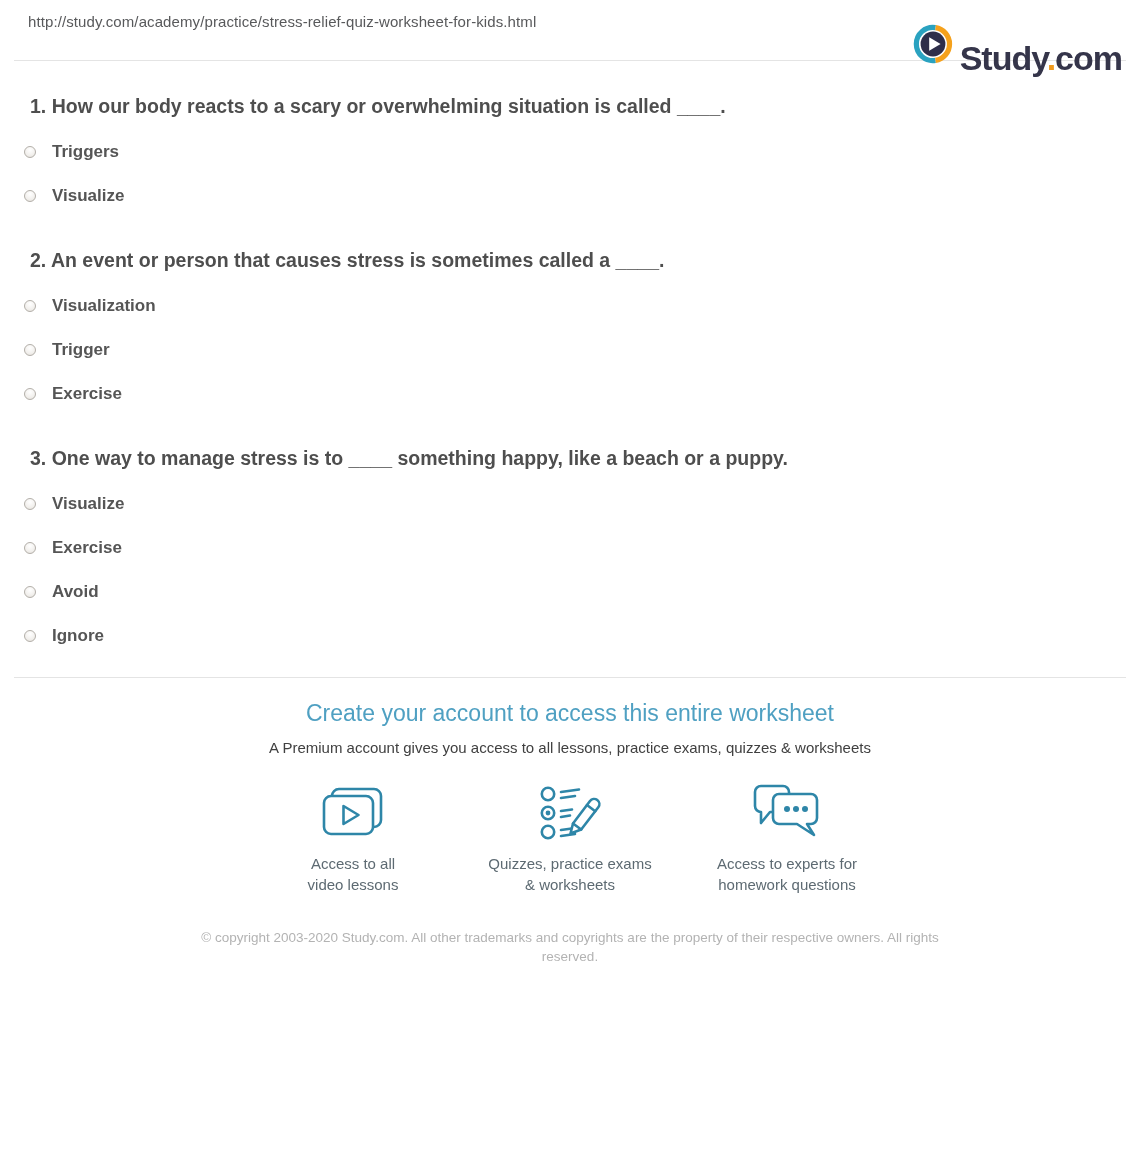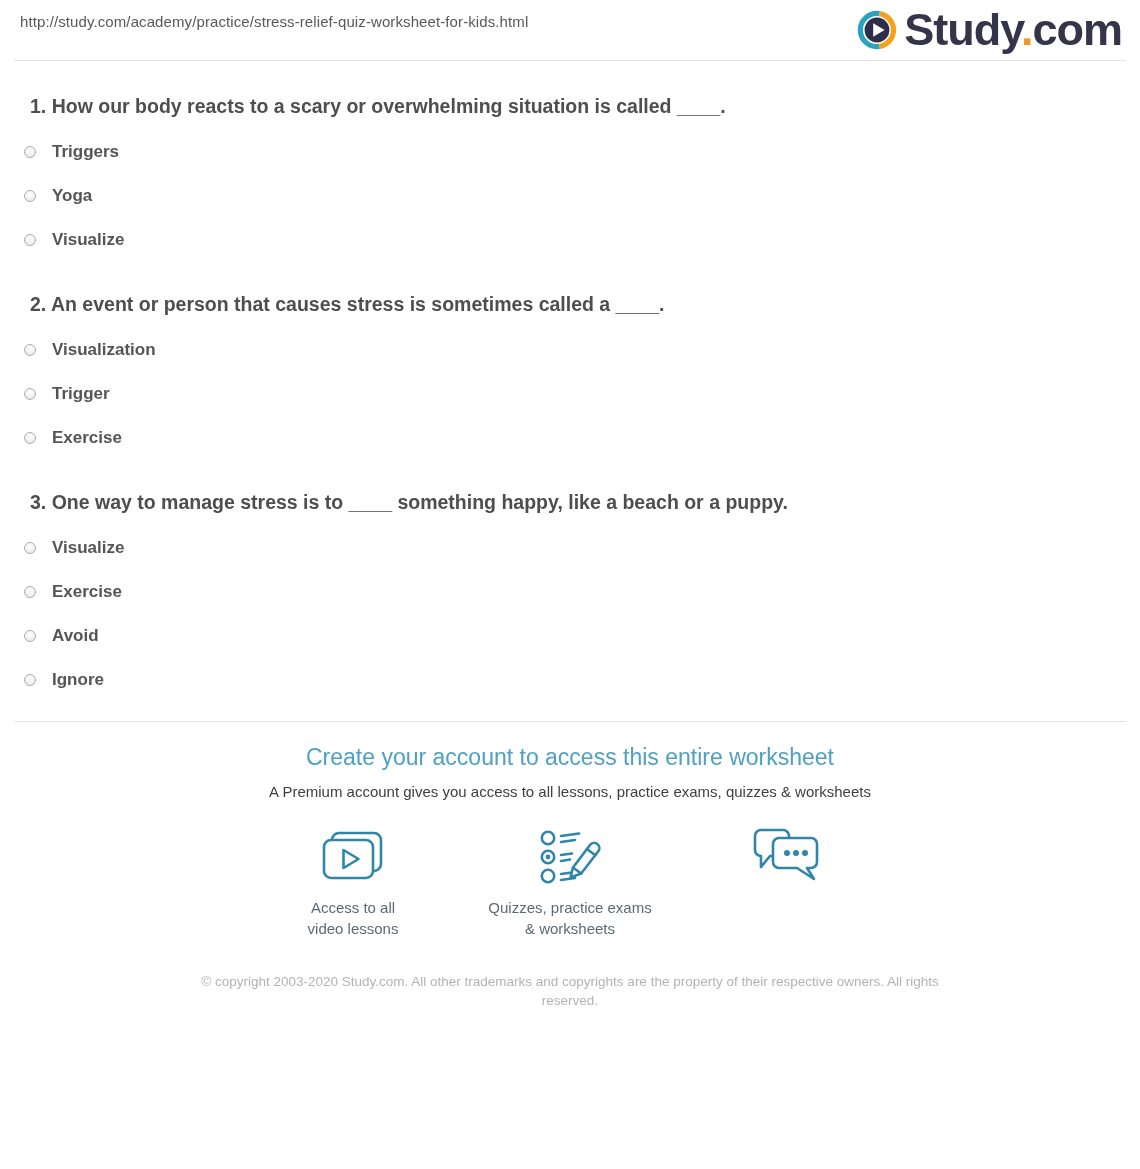--- a/index.html
+++ b/index.html
@@ -5,28 +5,28 @@
   html,body{margin:0;padding:0;background:#ffffff;}
   body{
     width:1140px;
     font-family:"Liberation Sans","DejaVu Sans",sans-serif;
     color:#555;
     -webkit-font-smoothing:antialiased;
   }
   
   .header{
     display:flex;justify-content:space-between;align-items:flex-start;
-    padding:10px 18px 0 20px;height:50px;
+    padding:10px 18px 0 28px;height:50px;
   }
   .url-text{
     font-size:15px;color:#58595b;padding-top:3px;letter-spacing:.1px;
   }
   .logo{display:flex;align-items:center;gap:7px;cursor:pointer;}
   .logo-text{
-    font-size:45px;font-weight:700;color:#35354a;letter-spacing:-1px;line-height:40px;
+    font-size:34px;font-weight:700;color:#35354a;letter-spacing:-1px;line-height:40px;margin-top:28px;
   }
   .logo-text .dot{color:#f09a1d;}
   
   .main{padding:0 14px;}
   .page-title{
     margin:24px 0 14px;font-size:29px;font-weight:600;color:#2b5e6d;
     letter-spacing:-.2px;
   }
   .divider{border:none;border-top:1px solid #e4e4e4;margin:0 0 0 0;}
   
@@ -93,24 +93,20 @@
 
 <div class="main">
 
   <hr class="divider">
 
   <div class="question">
     <p class="q-title">1. How our body reacts to a scary or overwhelming situation is called ____.</p>
     <div class="option">
       <span class="radio"></span>
       <span class="option-label">Triggers</span>
-    </div>
-    <div class="option">
-      <span class="radio"></span>
-      <span class="option-label">Yoga</span>
     </div>
     <div class="option">
       <span class="radio"></span>
       <span class="option-label">Visualize</span>
     </div>
   </div>
 
   <div class="question">
     <p class="q-title">2. An event or person that causes stress is sometimes called a ____.</p>
     <div class="option">
@@ -192,20 +188,22 @@
       <div class="feature">
         <span class="feature-icon">
           <svg width="72" height="58" viewBox="0 0 72 58">
             <path class="ic" d="M10,2 h22 a6,6 0 0 1 6,6 v14 a6,6 0 0 1 -6,6 h-13 l-9,11 v-11 h0 a6,6 0 0 1 -6,-6 V8 a6,6 0 0 1 6,-6 z"></path>
             <path class="ic ic-white" d="M28,10 h32 a6,6 0 0 1 6,6 v18 a6,6 0 0 1 -6,6 h-4 l7,11 -17,-11 h-18 a6,6 0 0 1 -6,-6 V16 a6,6 0 0 1 6,-6 z"></path>
             <circle class="ic-fill" cx="36" cy="25" r="3"></circle>
             <circle class="ic-fill" cx="45" cy="25" r="3"></circle>
             <circle class="ic-fill" cx="54" cy="25" r="3"></circle>
           </svg>
         </span>
+        <span class="feature-caption">Access to experts for
+homework questions</span>
       </div>
 
     </div>
   </div>
 
   <div class="footer">© copyright 2003-2020 Study.com. All other trademarks and copyrights are the property of their respective owners. All rights reserved.</div>
 
 </div>
 
 </body></html>

